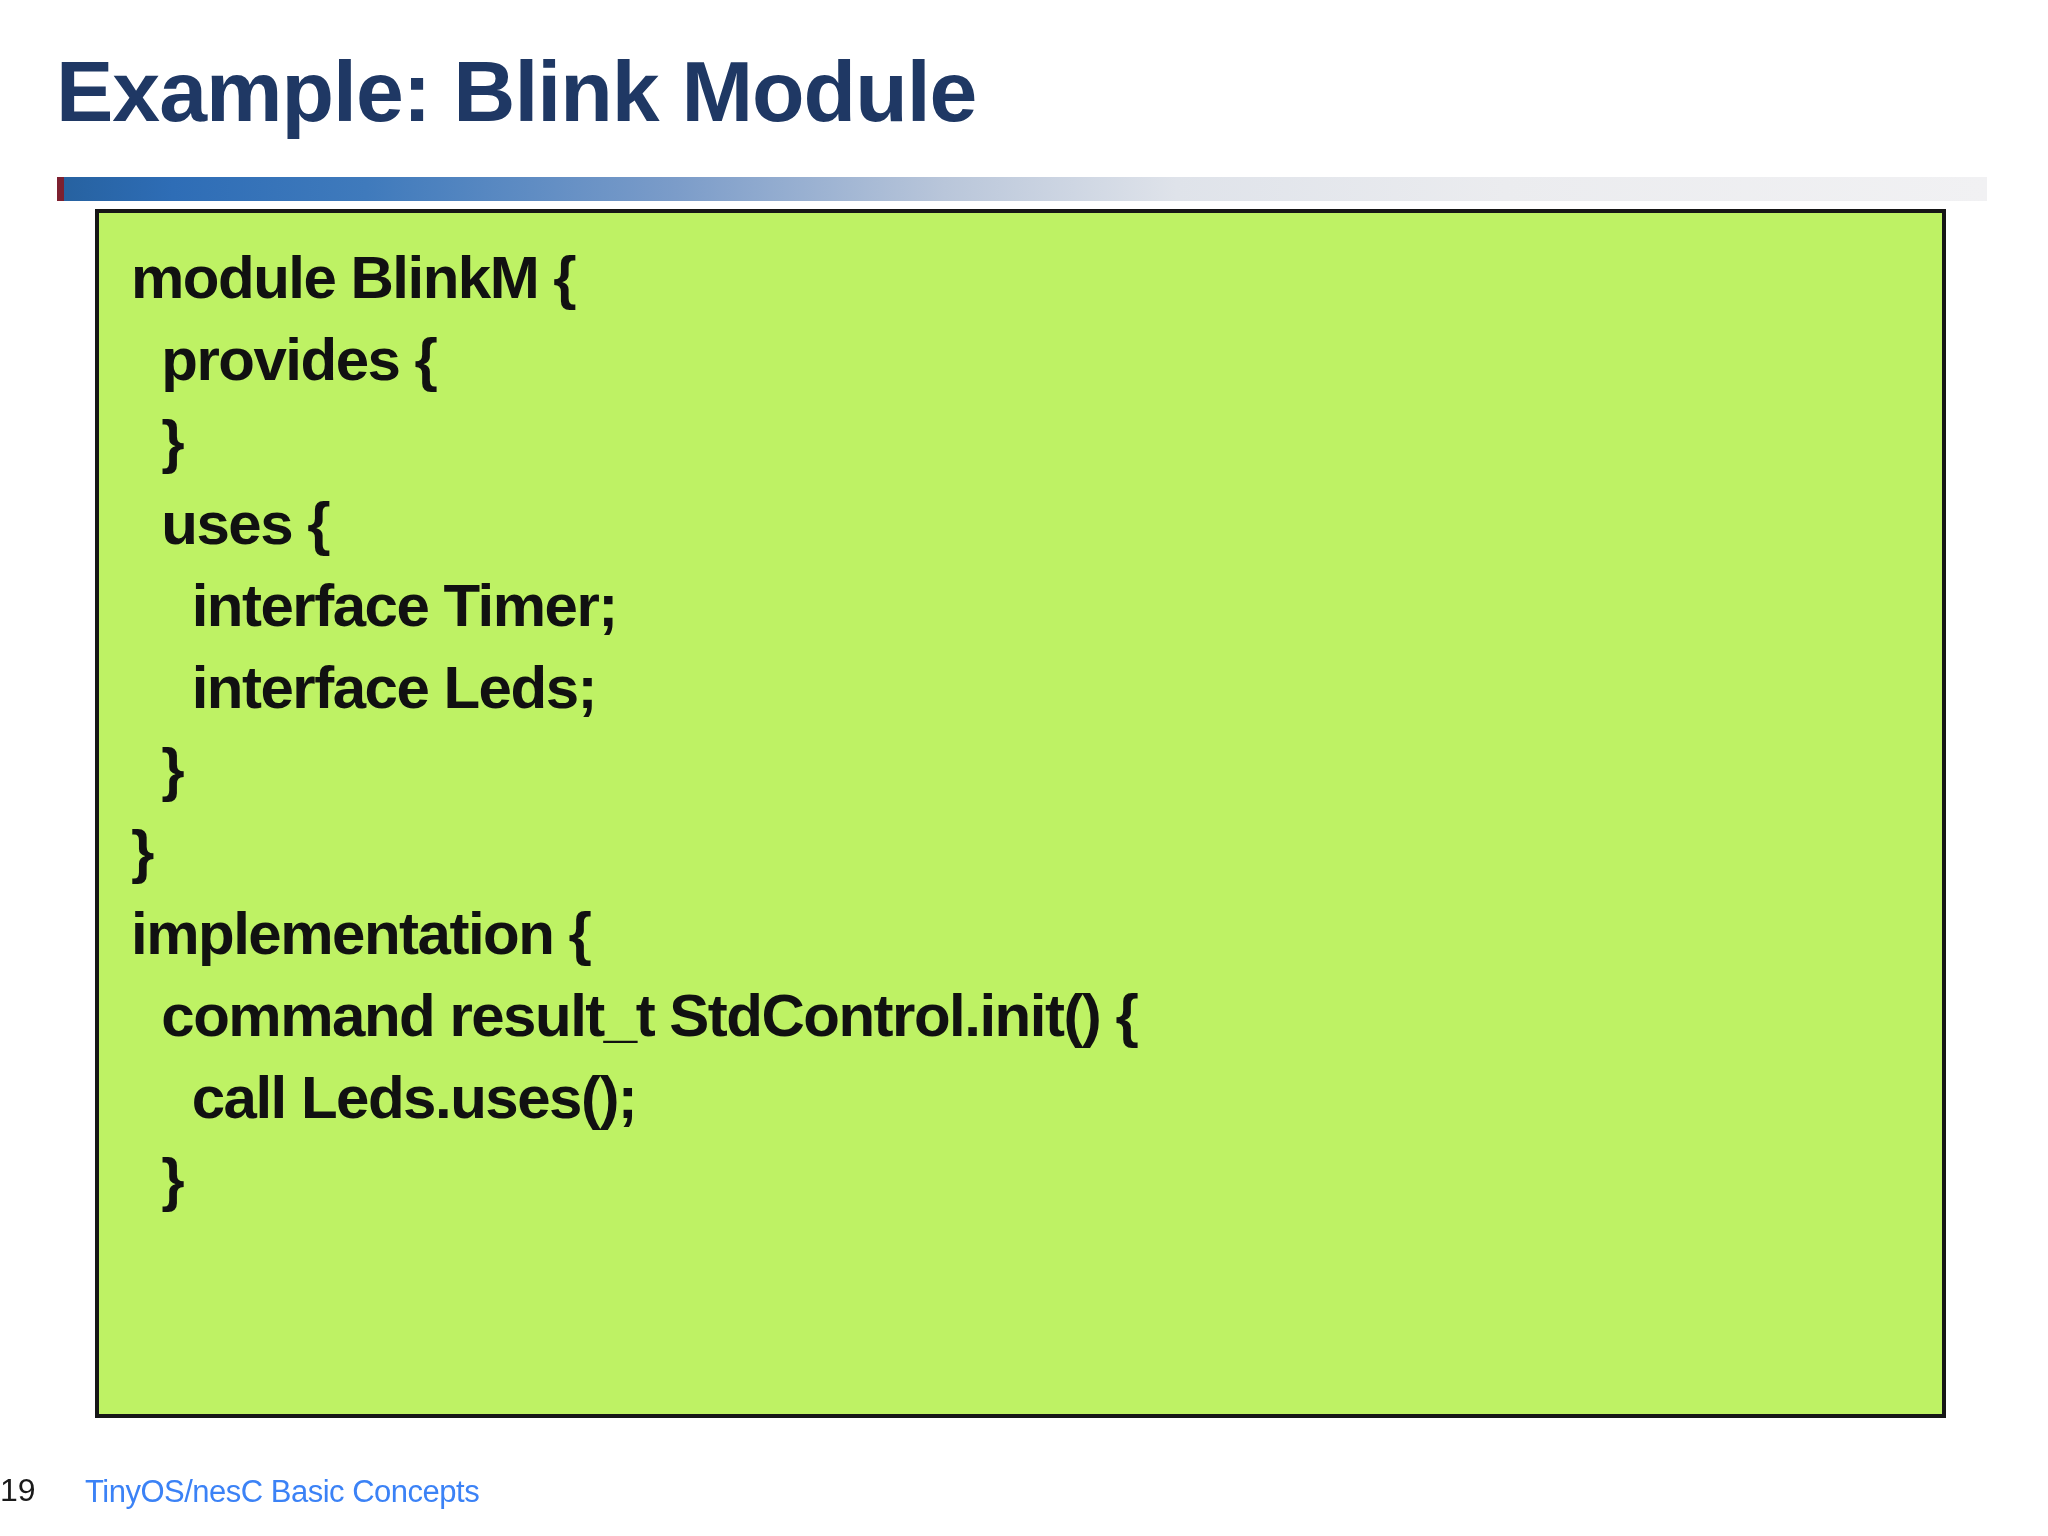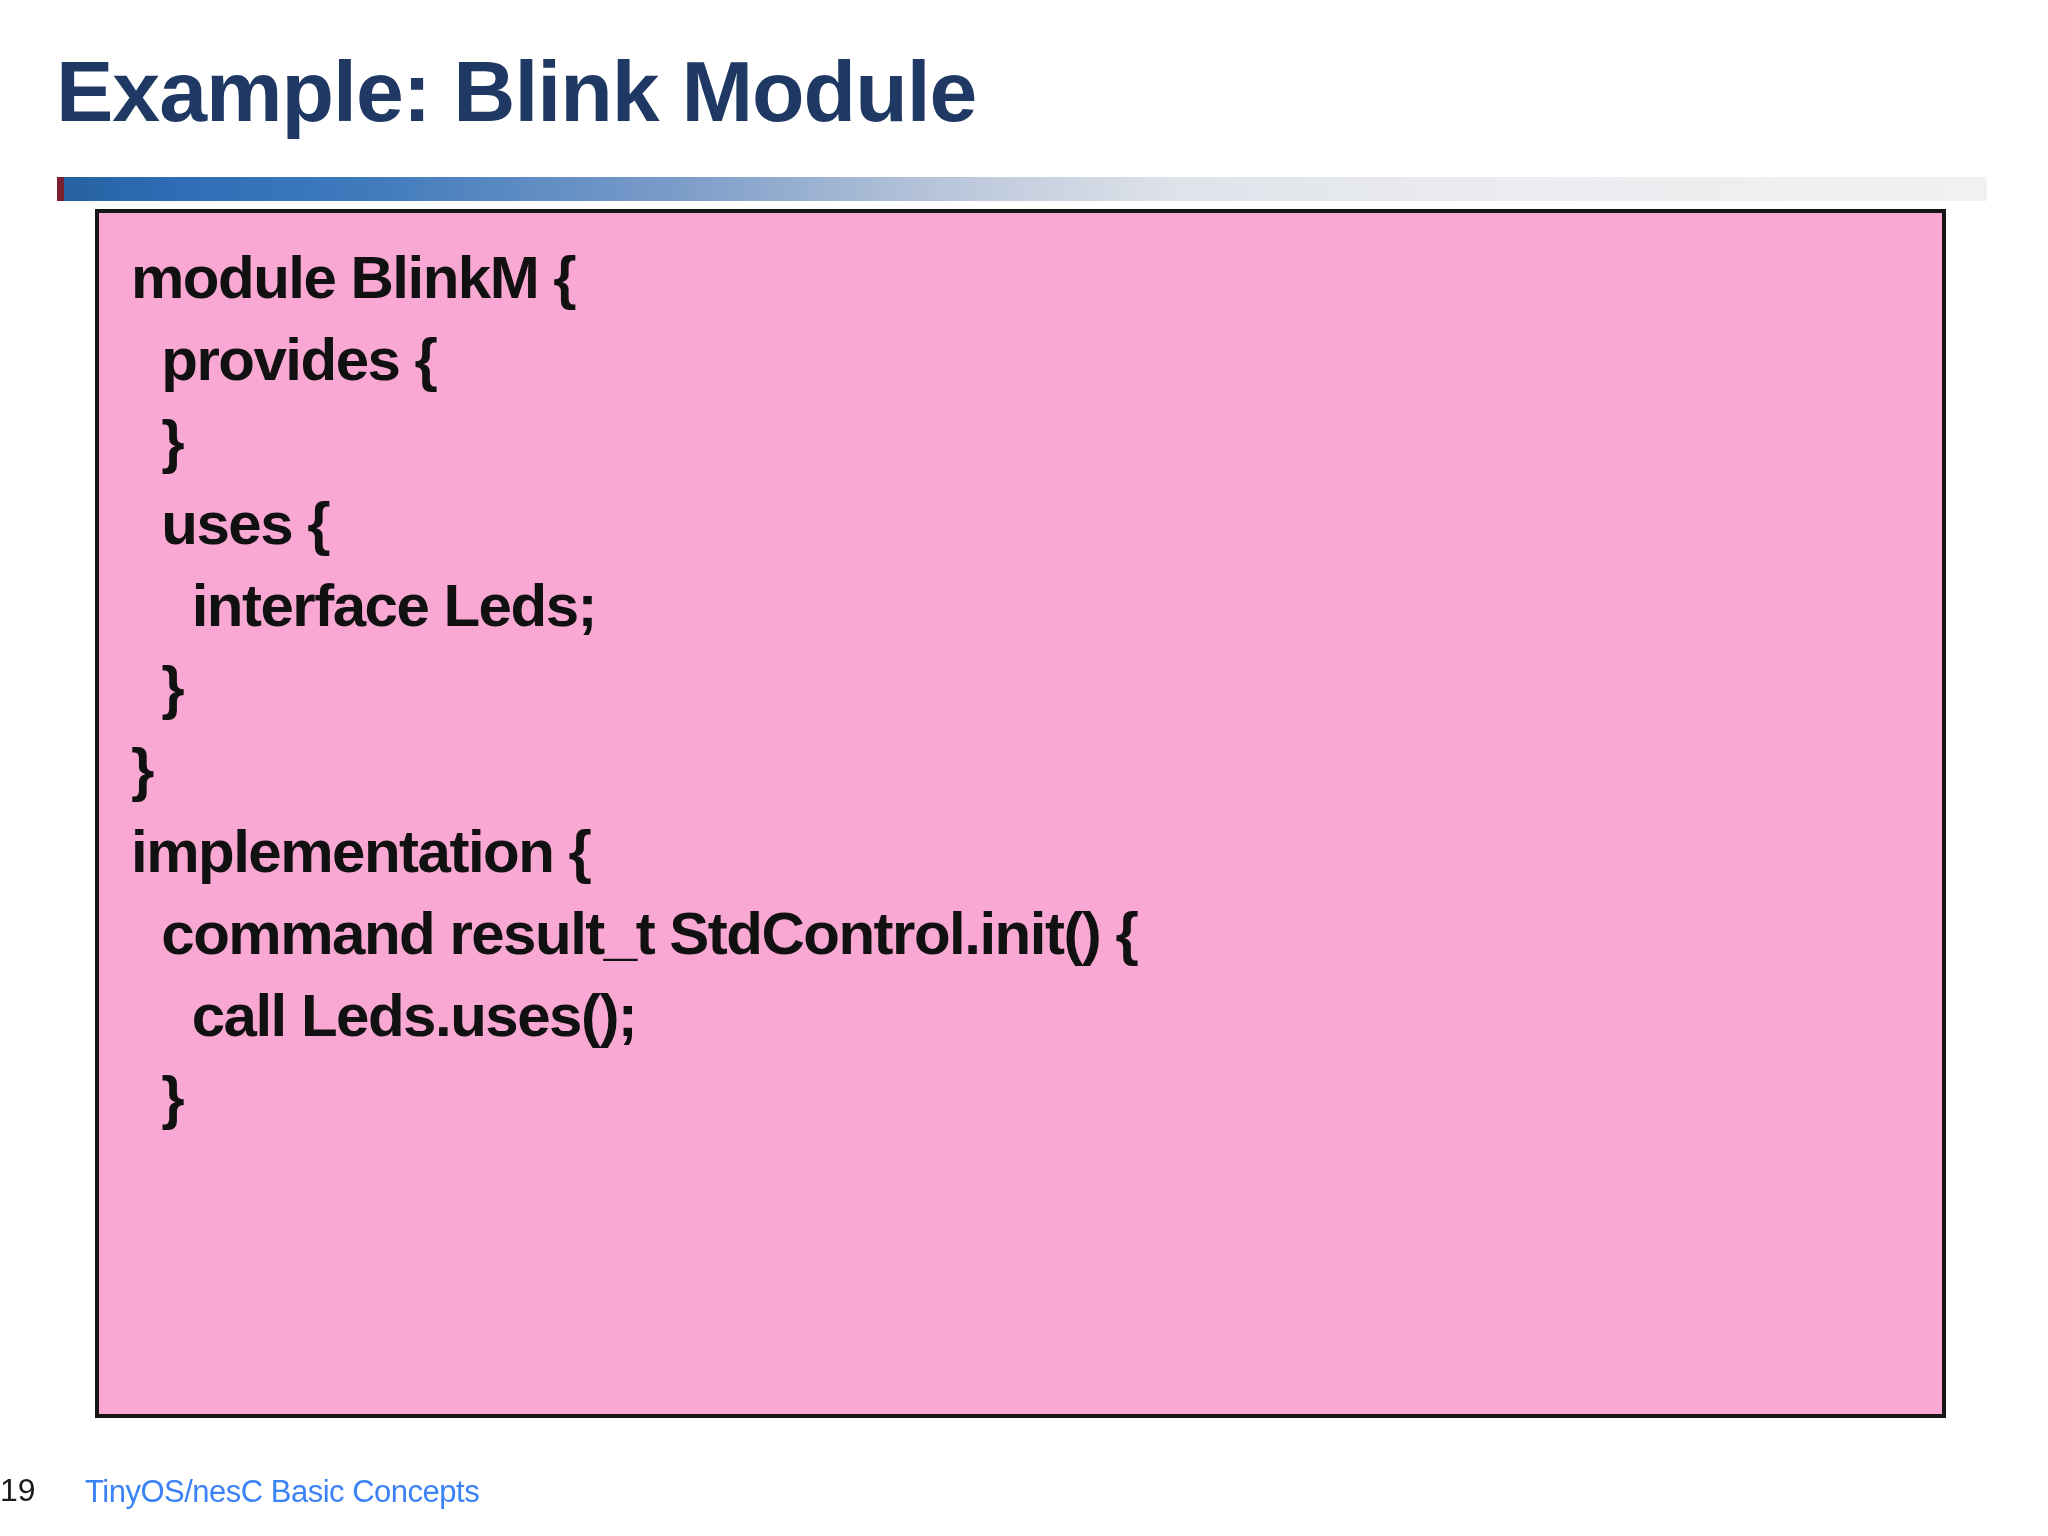--- a/index.html
+++ b/index.html
@@ -53,21 +53,21 @@
   }
 
   .code-box {
     position: absolute;
     left: 95px;
     top: 209px;
     width: 1851px;
     height: 1209px;
     box-sizing: border-box;
     border: 4px solid #161616;
-    background: #f9a8d4;
+    background: #bef264;
     padding: 24px 0 0 32px;
   }
 
   .code-line {
     font-size: 60px;
     font-weight: bold;
     line-height: 82px;
     letter-spacing: -1.5px;
     white-space: pre;
     color: #111111;
@@ -99,20 +99,21 @@
 
 <div class="title-rule">
   <div class="title-rule-cap"></div>
 </div>
 
 <div class="code-box">
   <div class="code-line">module BlinkM {</div>
   <div class="code-line">  provides {</div>
   <div class="code-line">  }</div>
   <div class="code-line">  uses {</div>
+  <div class="code-line">    interface Timer;</div>
   <div class="code-line">    interface Leds;</div>
   <div class="code-line">  }</div>
   <div class="code-line">}</div>
   <div class="code-line">implementation {</div>
   <div class="code-line">  command result_t StdControl.init() {</div>
   <div class="code-line">    call Leds.uses();</div>
   <div class="code-line">  }</div>
 </div>
 
 <div class="footer-left">TinyOS/nesC Basic Concepts</div>

